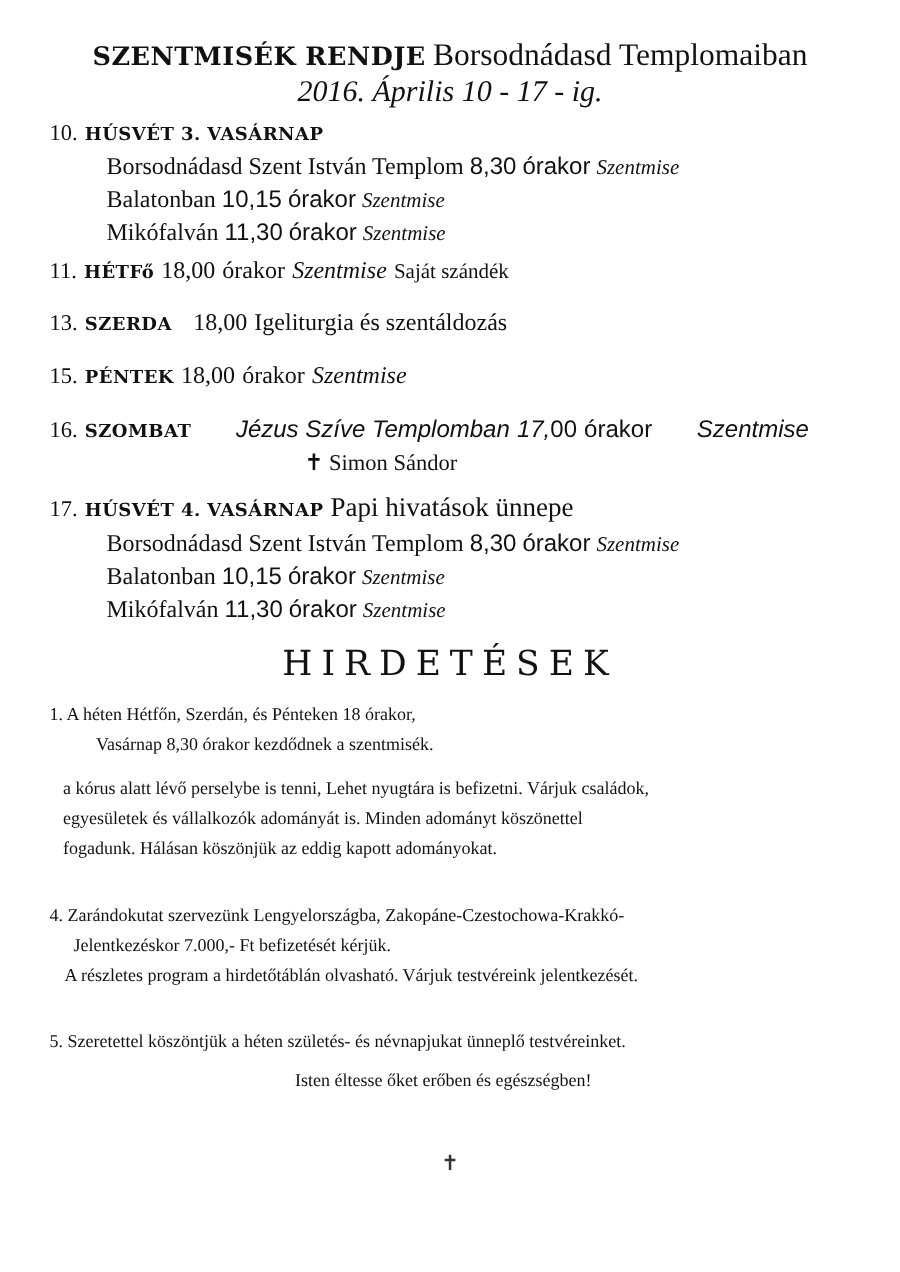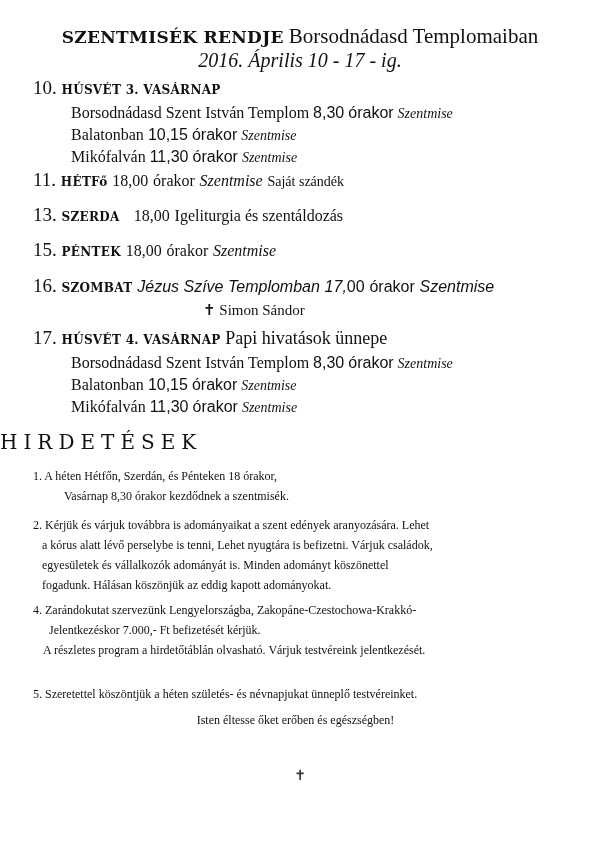--- a/index.html
+++ b/index.html
@@ -9,32 +9,32 @@
 
   .header { position: absolute; top: 24px; left: 0; width: 600px; text-align: center; }
   .title-line { font-size: 20px; line-height: 24px; white-space: nowrap; }
   .gothic { font-family: "DejaVu Serif", serif; font-weight: bold; letter-spacing: 0.3px; }
   .title-gothic { font-size: 17px; }
   .title-rest { font-size: 21px; }
   .date-line { font-style: italic; font-size: 20px; line-height: 22px; }
 
   .day { position: absolute; left: 33px; white-space: nowrap; }
   .day-head { font-size: 19px; line-height: 24px; }
-  .day-num { font-size: 19px; }
+  .day-num { font-size: 15px; }
   .day-name { font-size: 12px; }
   .day-extra { font-size: 16px; }
   .sub { padding-left: 38px; font-size: 16px; line-height: 21px; white-space: nowrap; }
   .sans { font-family: "Liberation Sans", sans-serif; }
   .time-sans { font-family: "Liberation Sans", sans-serif; font-size: 16px; }
   .ital { font-style: italic; }
   .small { font-size: 14px; }
-  .sans-ital { font-family: "Liberation Sans", sans-serif; font-style: italic; }
+  .sans-ital { font-family: "Liberation Sans", sans-serif; font-style: italic; margin-left: 25px; }
 
-  .hird-title { position: absolute; top: 430px; left: 0; width: 600px; text-align: left;
-                font-family: "DejaVu Serif", serif; font-size: 20px; letter-spacing: 6px; }
+  .hird-title { position: absolute; top: 430px; left: 0; width: 600px; text-align: center;
+                font-family: "DejaVu Serif", serif; font-size: 23px; letter-spacing: 6px; }
 
   .notice { position: absolute; left: 33px; width: 545px; font-size: 12px; line-height: 20px; }
   .notice .line { white-space: nowrap; }
   .ind1 { padding-left: 9px; }
   .ind2 { padding-left: 31px; }
   .ind3 { padding-left: 16px; }
   .ind4 { padding-left: 10px; }
   .center { text-align: center; }
   .cross-footer { position: absolute; top: 767px; left: 0; width: 600px; text-align: center;
                   font-size: 14px; color: #333; }
@@ -150,21 +150,20 @@
   </div>
 
   <div class="hird-title">HIRDETÉSEK</div>
 
   <div class="notice" style="top:466px;">
     <div class="line">1. A héten Hétfőn, Szerdán, és Pénteken 18 órakor,</div>
     <div class="line ind2">Vasárnap 8,30 órakor kezdődnek a szentmisék.</div>
   </div>
 
   <div class="notice" style="top:515px;">
-    <div class="line">2. Kérjük és várjuk továbbra is adományaikat a szent edények aranyozására. Lehet</div>
     <div class="line ind1">a kórus alatt lévő perselybe is tenni, Lehet nyugtára is befizetni. Várjuk családok,</div>
     <div class="line ind1">egyesületek és vállalkozók adományát is. Minden adományt köszönettel</div>
     <div class="line ind1">fogadunk. Hálásan köszönjük az eddig kapott adományokat.</div>
   </div>
 
   <div class="notice" style="top:600px;">
     <div class="line">4. Zarándokutat szervezünk Lengyelországba, Zakopáne-Czestochowa-Krakkó-</div>
     <div class="line ind3">Jelentkezéskor 7.000,- Ft befizetését kérjük.</div>
     <div class="line ind4">A részletes program a hirdetőtáblán olvasható. Várjuk testvéreink jelentkezését.</div>
   </div>

